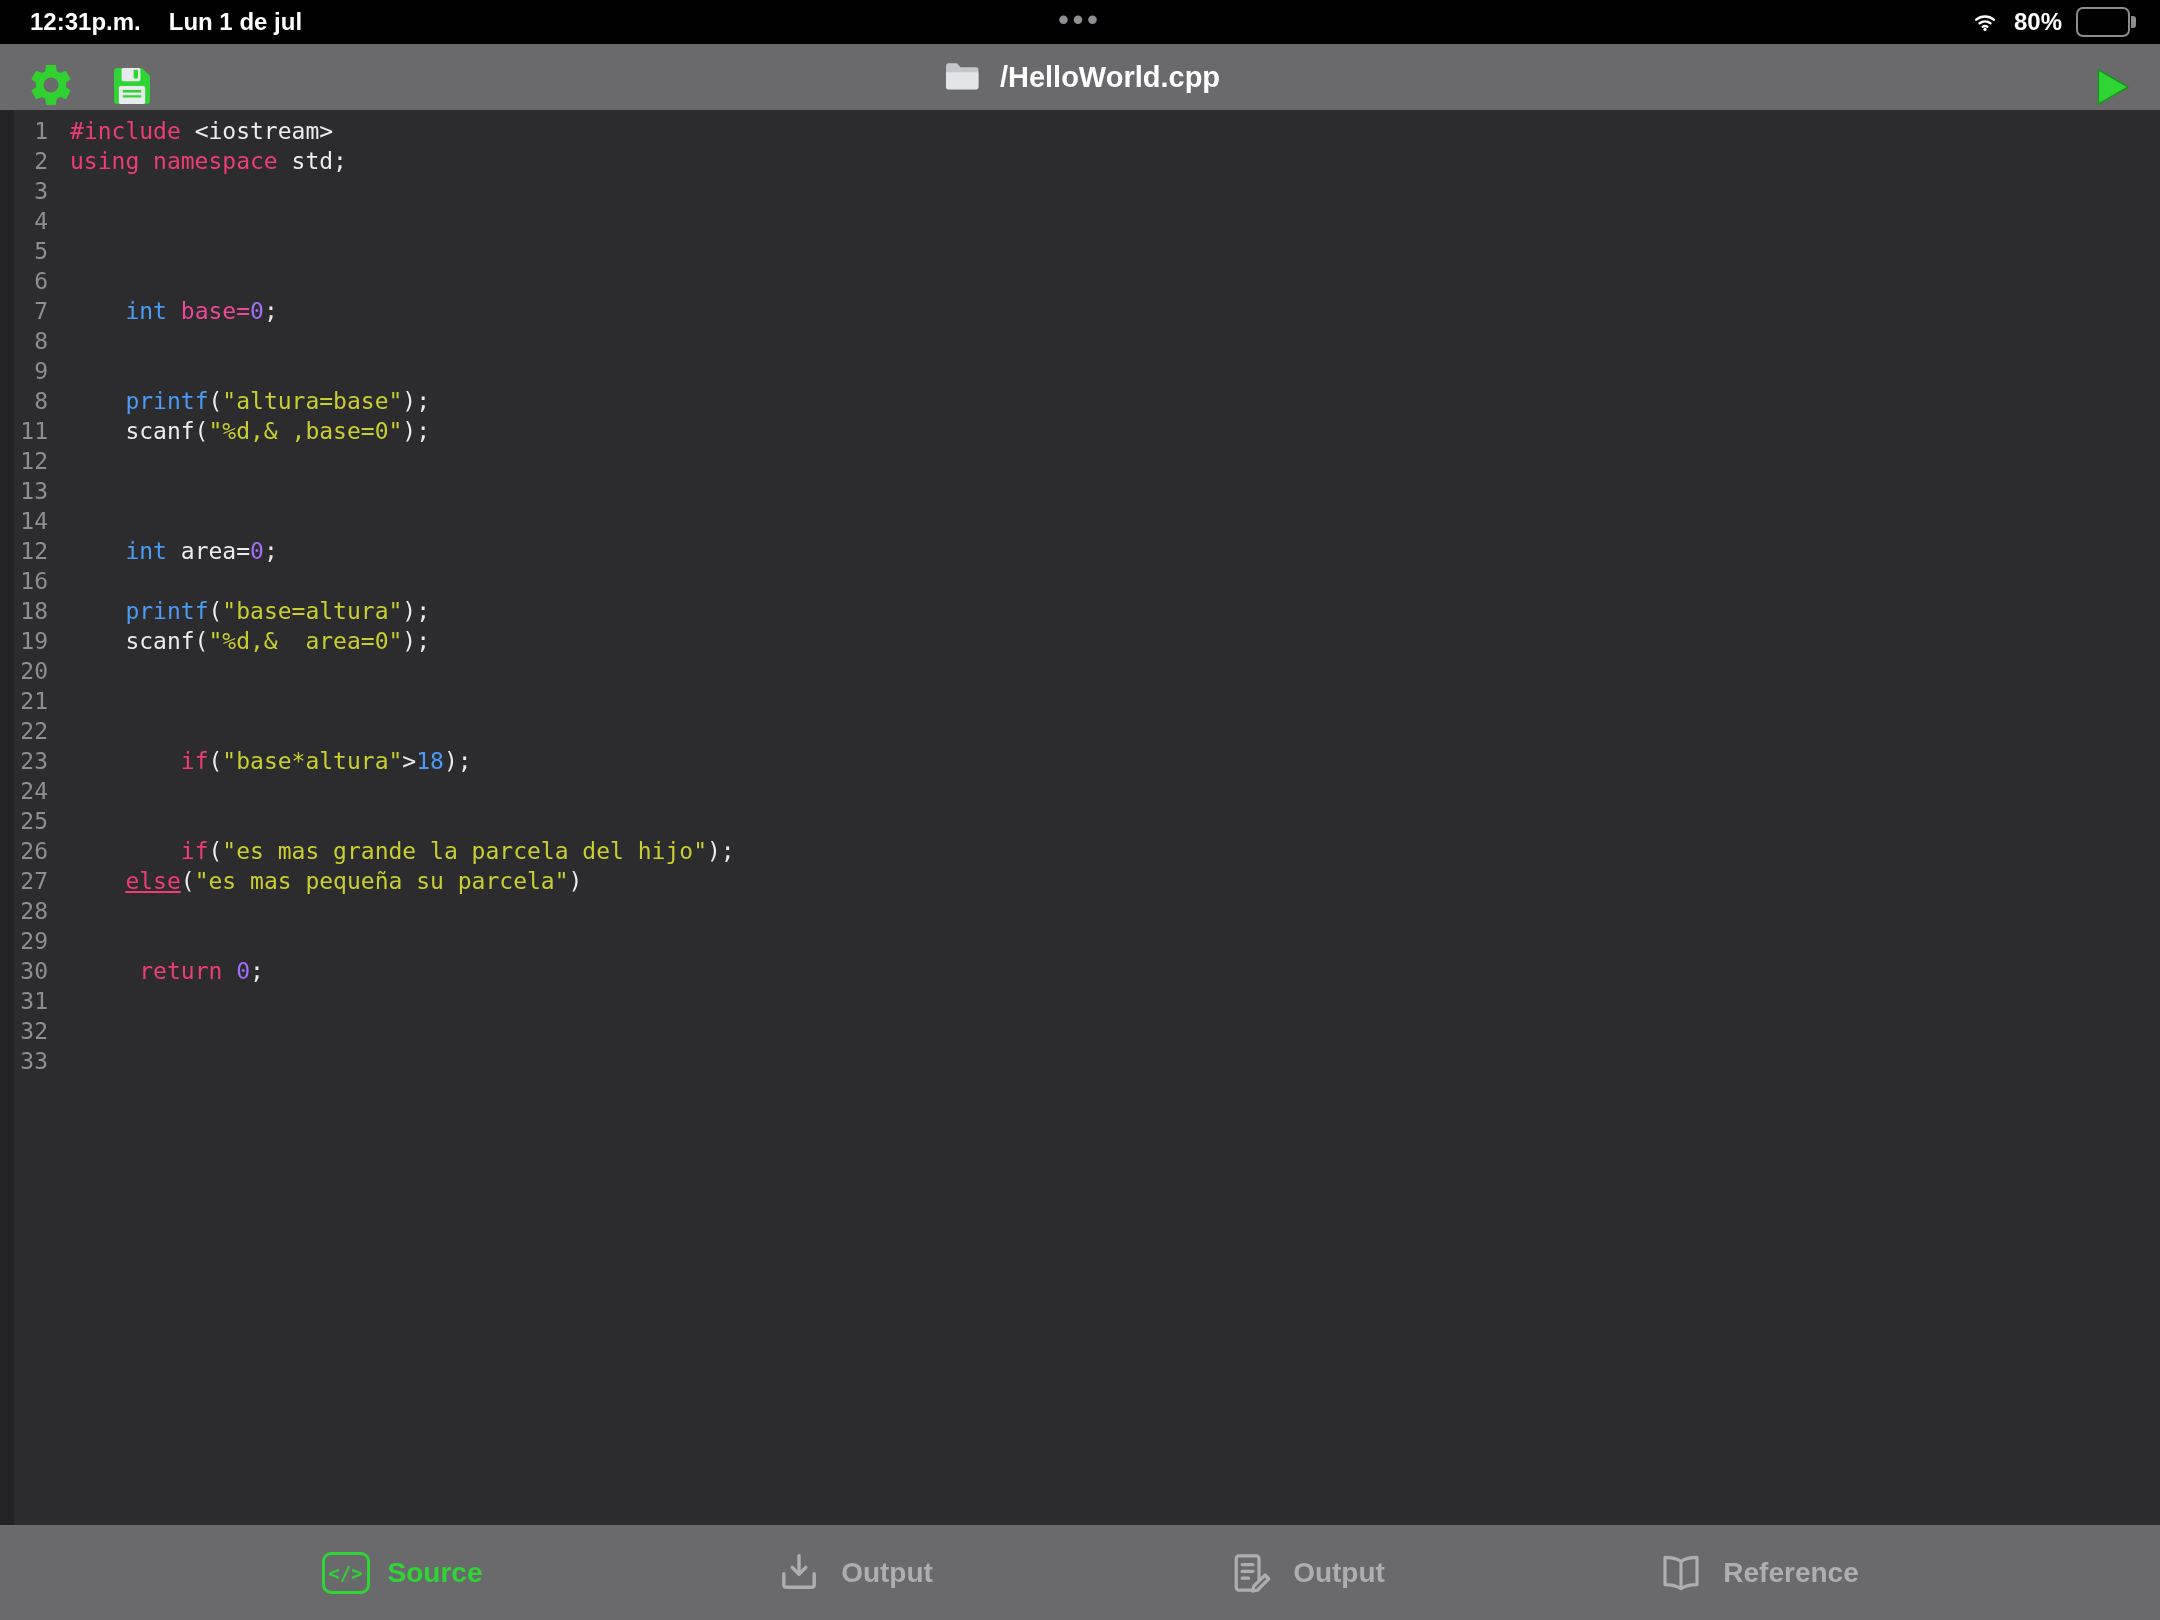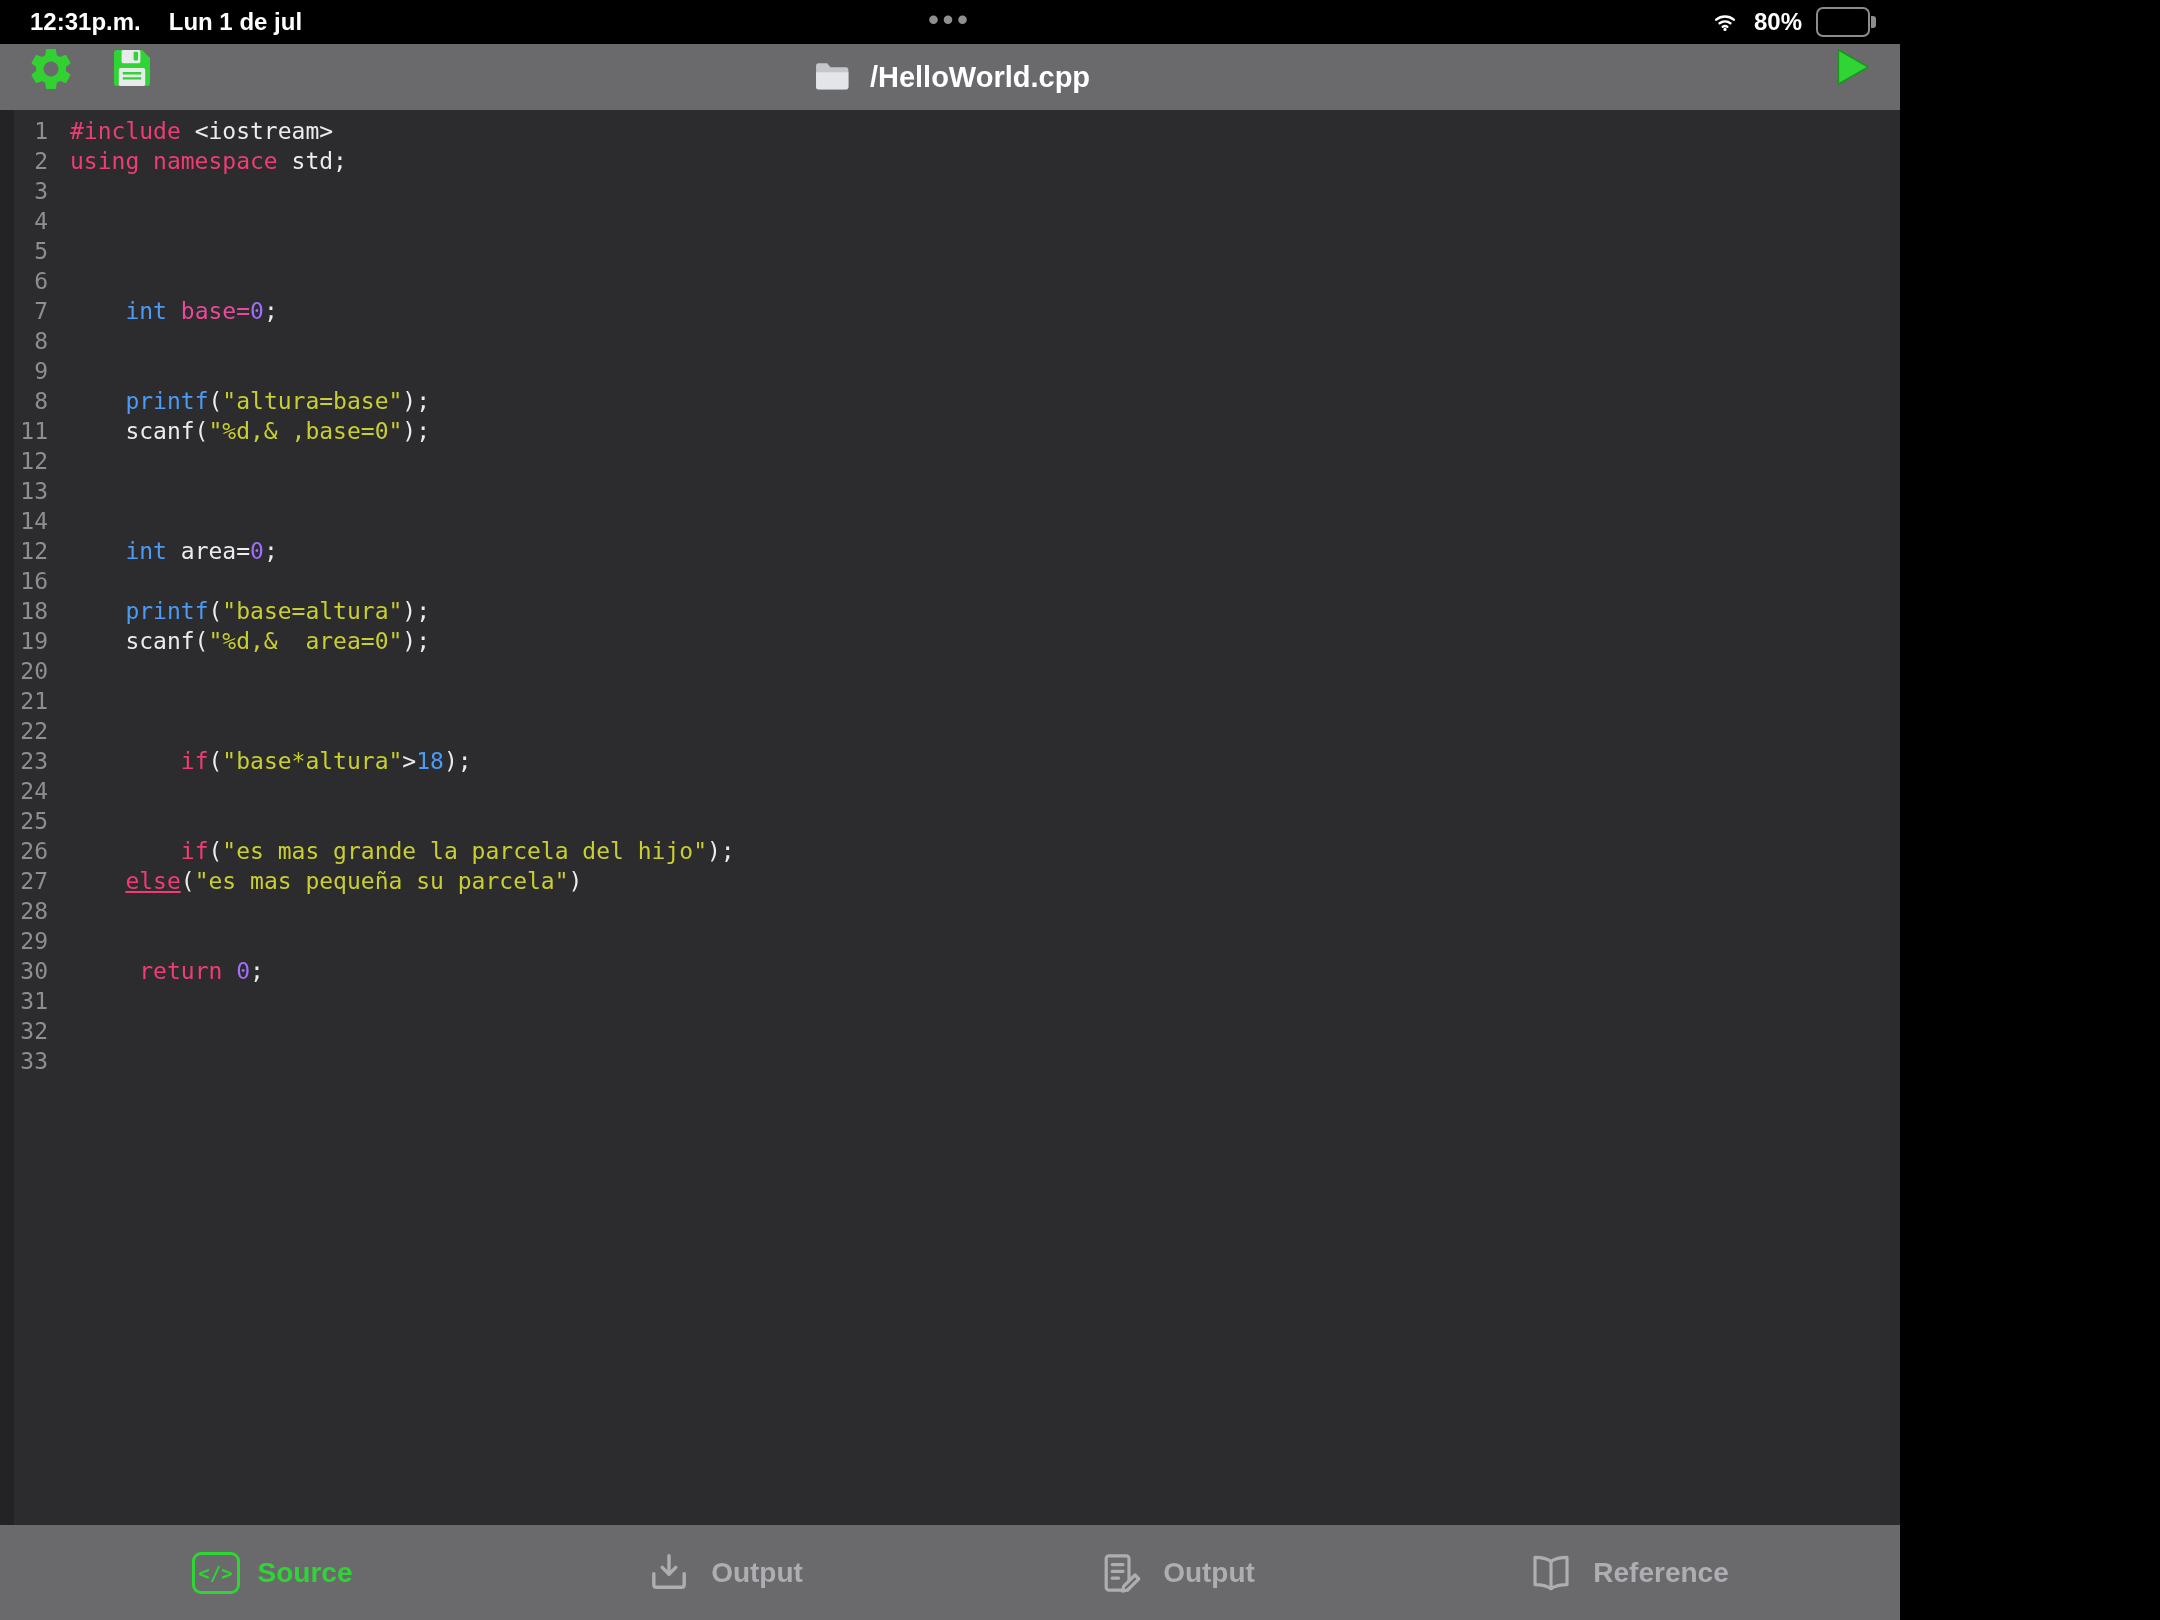--- a/index.html
+++ b/index.html
@@ -1,34 +1,34 @@
 <!DOCTYPE html>
 <html><head>
 <meta charset="utf-8">
 <style>
   html,body{margin:0;padding:0;background:#000;}
-  .screen{position:relative;width:1900px;height:1620px;background:#2c2c2e;overflow:hidden;
+  .screen{position:relative;width:2160px;height:1620px;background:#2c2c2e;overflow:hidden;
           font-family:"Liberation Sans",sans-serif;-webkit-font-smoothing:antialiased;}
 
   
   .statusbar{height:44px;background:#000;color:#fff;display:flex;align-items:center;
              padding:0 30px;font-size:24px;font-weight:bold;position:relative;box-sizing:border-box;}
   .sb-left{display:flex;gap:28px;align-items:center;}
   .sb-dots{position:absolute;left:50%;top:50%;transform:translate(-50%,-56%);
            color:#8e8e93;font-size:30px;letter-spacing:4px;font-weight:bold;}
   .sb-right{margin-left:auto;display:flex;align-items:center;gap:14px;}
   .wifi svg{width:30px;height:26px;display:block;}
   .bat{width:46px;height:22px;border:2px solid rgba(255,255,255,.55);border-radius:7px;
        padding:2px;position:relative;box-sizing:content-box;}
   .bat-fill{height:100%;background:#fff;border-radius:3px;}
   .bat-nub{position:absolute;right:-8px;top:7px;width:5px;height:12px;
            background:rgba(255,255,255,.55);border-radius:0 3px 3px 0;}
 
   
-  .toolbar{height:66px;background:#6a6a6d;display:flex;align-items:flex-start;
+  .toolbar{height:66px;background:#6a6a6d;display:flex;align-items:flex-end;
            padding:0 26px;position:relative;box-sizing:border-box;}
   .tb-btn{display:block;cursor:pointer;line-height:0;}
   .tb-btn + .tb-btn{margin-left:32px;}
   .tb-btn svg{width:50px;height:50px;display:block;}
   .tb-title{position:absolute;left:50%;top:50%;transform:translate(-50%,-50%);
             display:flex;align-items:center;gap:16px;color:#fff;font-weight:bold;font-size:29px;}
   .tb-title svg{width:44px;height:40px;display:block;}
   .run{margin-left:auto;}
   .run svg{width:46px;height:46px;}
 

